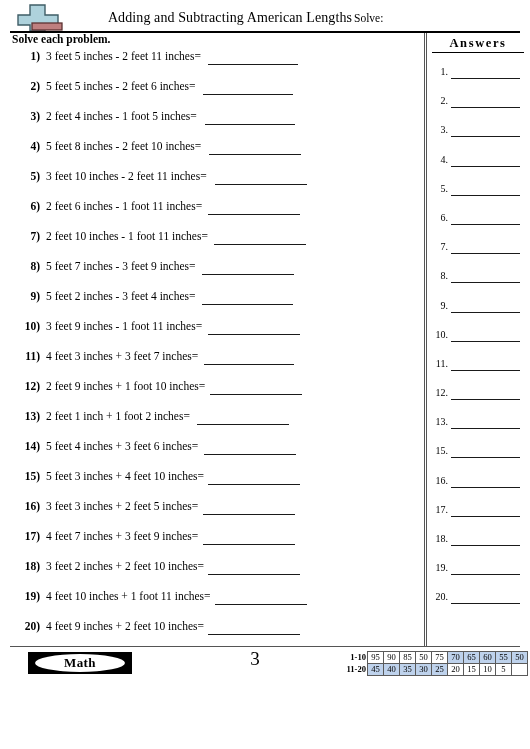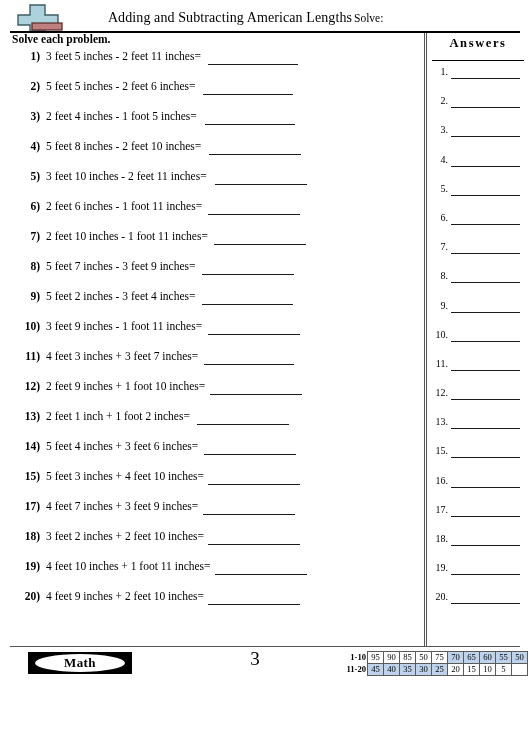--- a/index.html
+++ b/index.html
@@ -121,21 +121,21 @@
   }
   .answers-title {
     position: absolute;
     left: 0px; top: 3px;
     width: 92px;
     text-align: center;
     font-size: 12.5px;
     font-weight: bold;
     letter-spacing: 1.6px;
     border-bottom: 1.6px solid #000;
-    padding-bottom: 9px;
+    padding-bottom: 1px;
   }
   .ans-list {
     position: absolute;
     left: 0; top: 28px;
     width: 92px;
   }
   .ans-row {
     position: relative;
     height: 29.2px;
   }
@@ -312,20 +312,25 @@
     </div>
     <div class="problem">
       <span class="p-num">14)</span>
       <span class="p-text">5 feet 4 inches + 3 feet 6 inches=</span>
       <span class="p-blank" style="left:192px;width:92px;"></span>
     </div>
     <div class="problem">
       <span class="p-num">15)</span>
       <span class="p-text">5 feet 3 inches + 4 feet 10 inches=</span>
       <span class="p-blank" style="left:196px;width:92px;"></span>
+    </div>
+    <div class="problem">
+      <span class="p-num">16)</span>
+      <span class="p-text">3 feet 3 inches + 2 feet 5 inches=</span>
+      <span class="p-blank" style="left:191px;width:92px;"></span>
     </div>
     <div class="problem">
       <span class="p-num">17)</span>
       <span class="p-text">4 feet 7 inches + 3 feet 9 inches=</span>
       <span class="p-blank" style="left:191px;width:92px;"></span>
     </div>
     <div class="problem">
       <span class="p-num">18)</span>
       <span class="p-text">3 feet 2 inches + 2 feet 10 inches=</span>
       <span class="p-blank" style="left:196px;width:92px;"></span>

